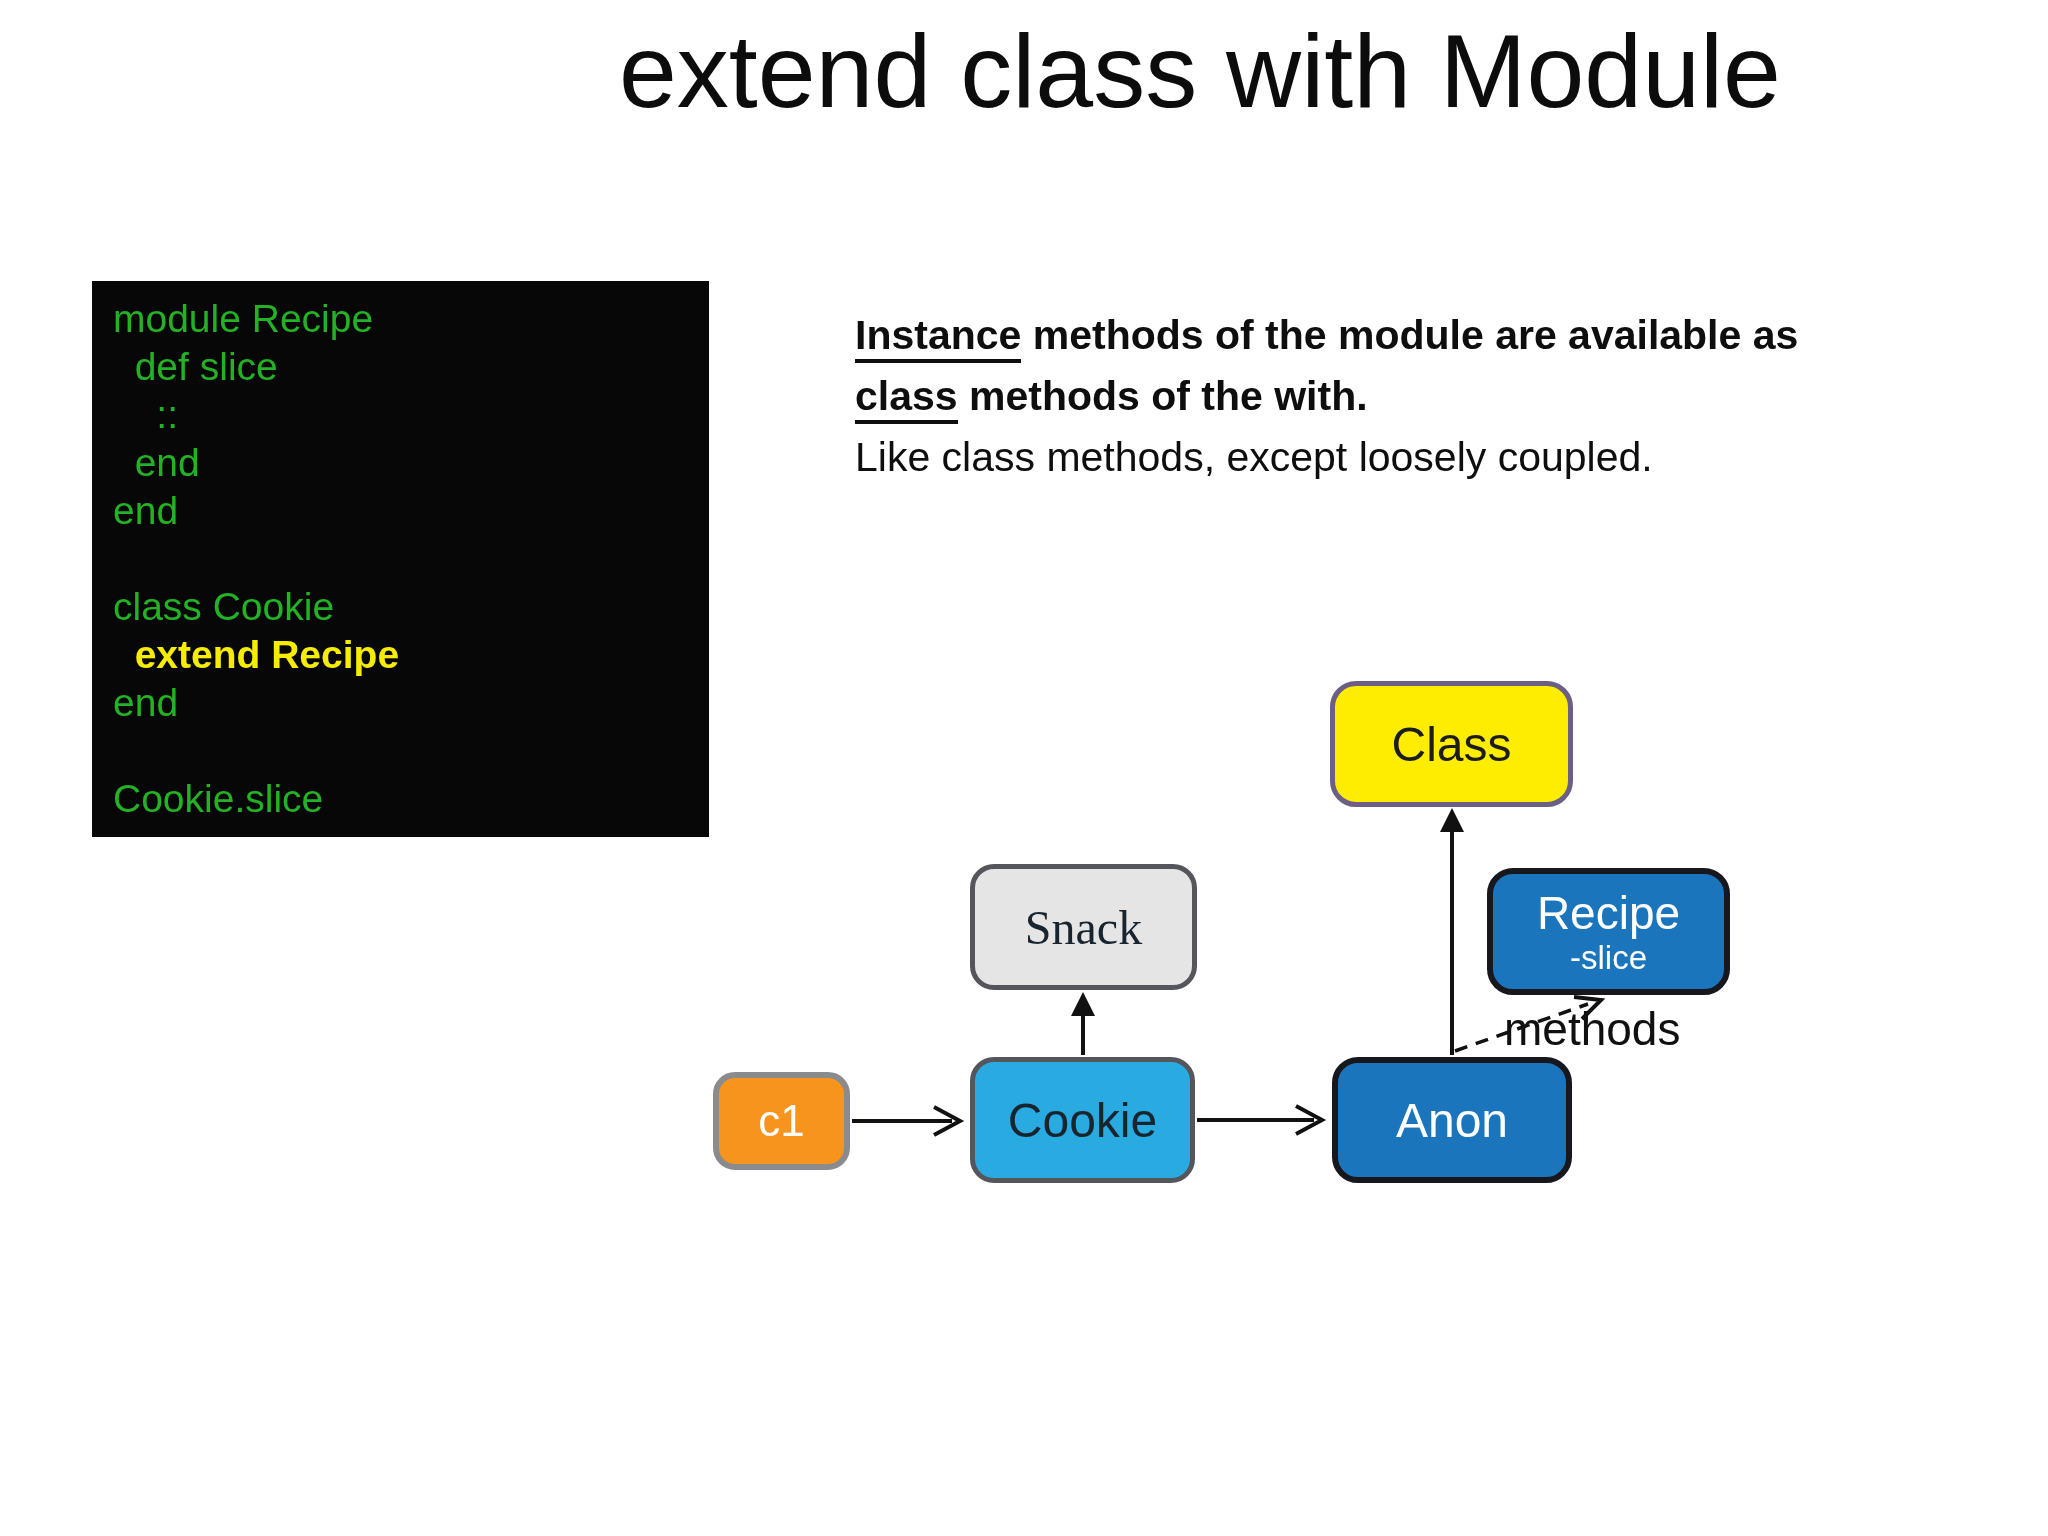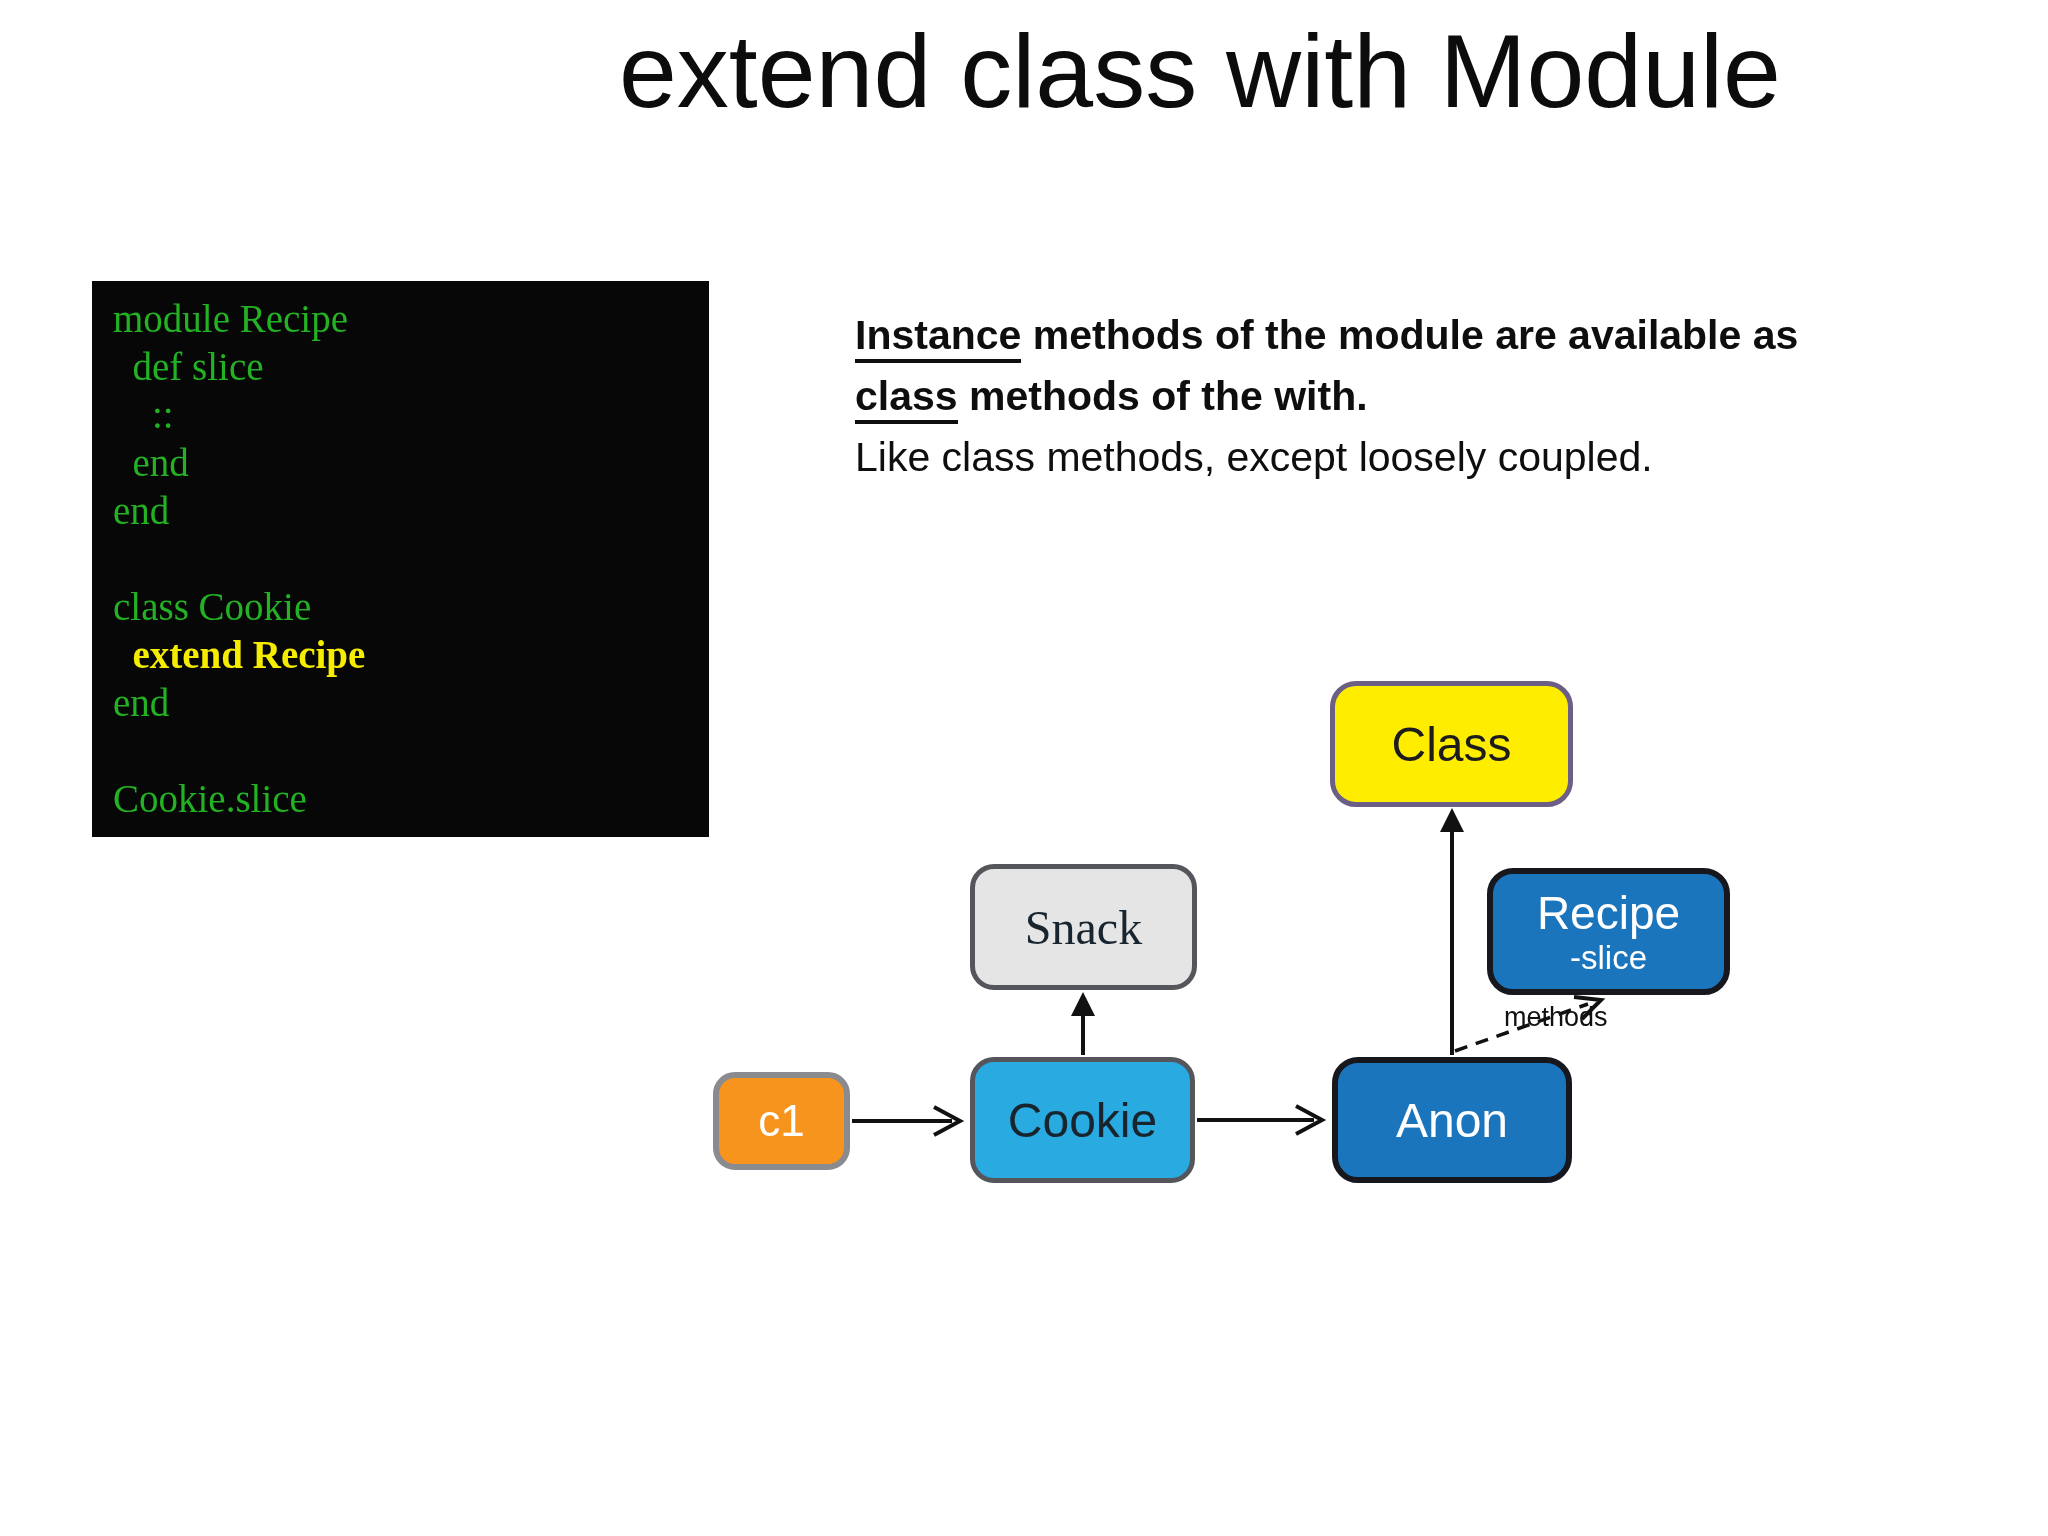--- a/index.html
+++ b/index.html
@@ -6,21 +6,21 @@
   body{width:2048px;height:1536px;position:relative;overflow:hidden;
        font-family:"Liberation Sans",sans-serif;}
   .slide{position:absolute;inset:0;background:#ffffff;}
 
   .title{position:absolute;top:14px;left:352px;right:0;margin:0;
          text-align:center;font-size:104px;font-weight:400;color:#0c0c0c;
          line-height:1.1;letter-spacing:0px;}
 
   .code{position:absolute;left:92px;top:281px;width:617px;height:556px;
         box-sizing:border-box;margin:0;background:var(--code-bg,#070707);
-        padding:14px 0 16px 21px;font-family:Liberation Serif, serif;
+        padding:14px 0 16px 21px;font-family:Liberation Sans, sans-serif;
         font-size:39px;line-height:48px;white-space:pre;}
   .code-line.green{color:var(--code-green,#23b223);}
   .code-line.yellow{color:var(--code-yellow,#f5ec00);font-weight:bold;}
 
   .note{position:absolute;left:855px;top:305px;width:1120px;color:#0e0e0e;}
   .note p{margin:0;font-size:41px;line-height:61px;}
   .bold-line{font-weight:bold;}
   .plain-line{font-weight:400;font-style:normal;}
   .u{border-bottom:4px solid #0e0e0e;padding-bottom:1px;}
 
@@ -37,21 +37,21 @@
   .box-c1    {left:713px;top:1072px;width:137px;height:98px;border:6px solid #8a8b8e;
               border-radius:22px;font-size:44px;color:#ffffff;}
   .box-anon  {left:1332px;top:1057px;width:240px;height:126px;border:6px solid #17181d;
               border-radius:26px;font-size:48px;color:#ffffff;}
   .box-recipe{left:1487px;top:868px;width:243px;height:127px;border:6px solid #17181d;
               border-radius:26px;font-size:46px;color:#ffffff;
               flex-direction:column;padding-top:2px;}
   .box-recipe .sub{font-size:33px;line-height:1.15;}
   .box-recipe .main{line-height:1.1;}
 
-  .edge-label{position:absolute;left:1504px;top:1002px;font-size:27px;color:#101010;}
+  .edge-label{position:absolute;left:1504px;top:1002px;font-size:46px;color:#101010;}
 </style>
 </head>
 <body>
 
 <div class="slide">
 
   <h1 class="title">extend class with Module</h1>
 
   <pre class="code" id="code-block"><div class="code-line green">module Recipe</div><div class="code-line green">  def slice</div><div class="code-line green">    ::</div><div class="code-line green">  end</div><div class="code-line green">end</div><div class="code-line green"> </div><div class="code-line green">class Cookie</div><div class="code-line yellow">  extend Recipe</div><div class="code-line green">end</div><div class="code-line green"> </div><div class="code-line green">Cookie.slice</div></pre>
 

